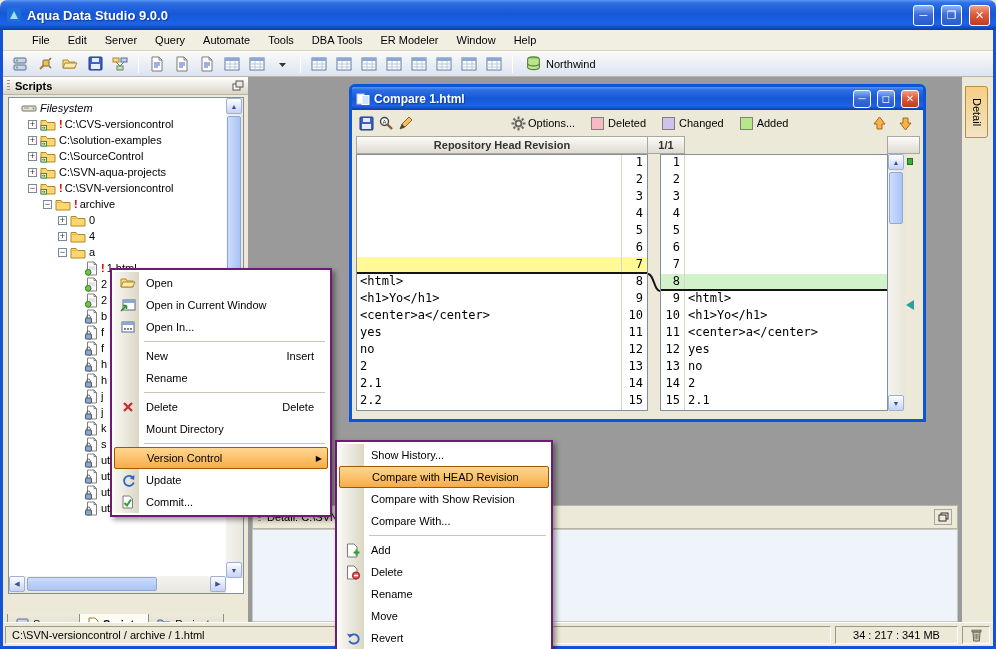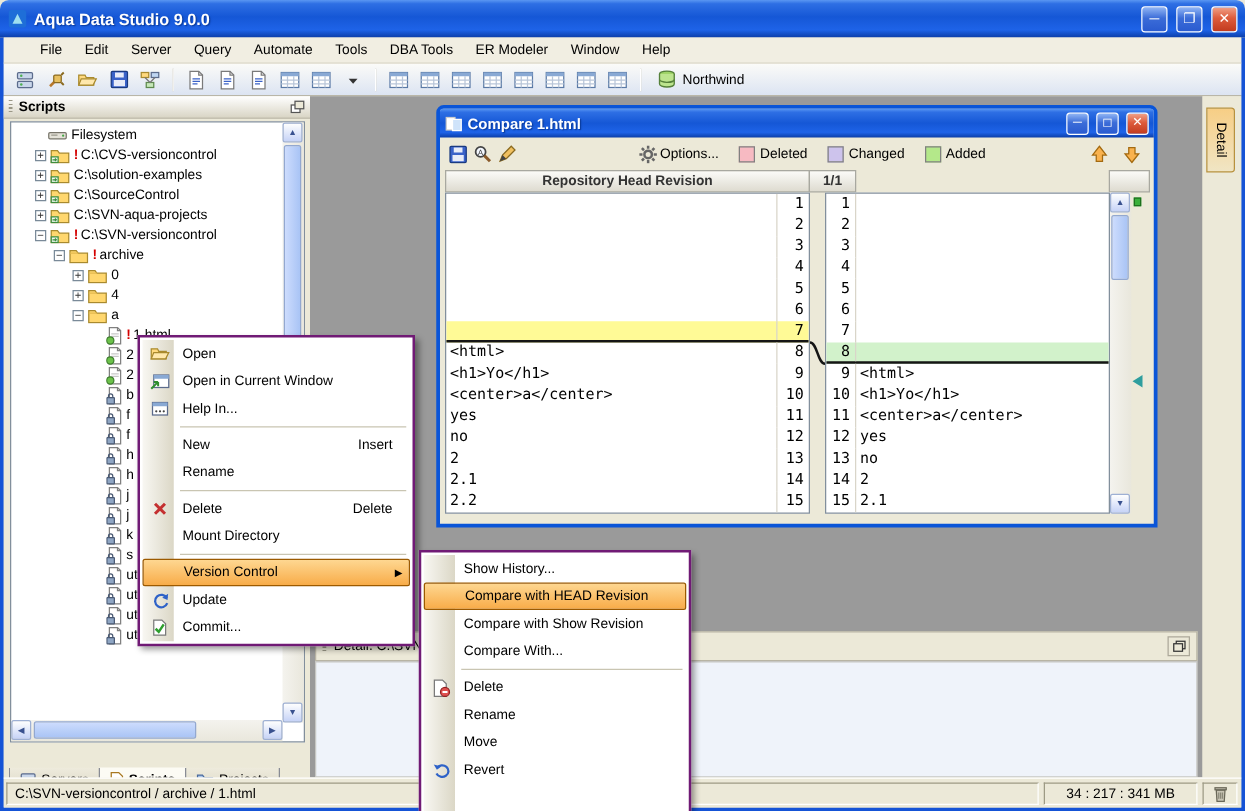--- a/index.html
+++ b/index.html
@@ -297,21 +297,21 @@
       <span id="sp-title">Scripts</span>
       <span class="ico" id="sp-undock">
           <svg width="12" height="11" viewBox="0 0 12 11">
             <rect x="1" y="4" width="7" height="6" fill="#FFF" stroke="#555"></rect>
             <rect x="4" y="1" width="7" height="6" fill="#ECE9D8" stroke="#555"></rect>
           </svg>
         </span>
     </div>
     <div id="tree-box">
       <div id="tree-rows">
-          <div class="tree-row" style="padding-left: 17px;">
+          <div class="tree-row" style="padding-left: 0; font-style: italic;">
             <span class="expander-spacer"></span>
             <span class="ico">
               <svg width="16" height="14" viewBox="0 0 16 14">
                 <rect x="1" y="5" width="14" height="5" rx="1" fill="#E4E2D8" stroke="#77756A"></rect>
                 <circle cx="12.5" cy="7.5" r="0.9" fill="#46A546"></circle>
                 <path d="M3 7 H8" stroke="#9A988C"></path>
               </svg>
             </span>
             <span>Filesystem</span>
           </div>
@@ -831,21 +831,21 @@
       <div class="mi">
         <span class="ico micon">
           <svg width="16" height="14" viewBox="0 0 16 14">
             <rect x="2" y="2" width="12" height="10" fill="#FFF" stroke="#5B6B8C"></rect>
             <rect x="2" y="2" width="12" height="3" fill="#89A9D4"></rect>
             <circle cx="5" cy="9" r="0.9" fill="#444"></circle>
             <circle cx="8" cy="9" r="0.9" fill="#444"></circle>
             <circle cx="11" cy="9" r="0.9" fill="#444"></circle>
           </svg>
         </span>
-        <span>Help In...</span>
+        <span>Open In...</span>
       </div>
       <div class="msep"></div>
       <div class="mi">
         <span>New</span>
         <span class="short">Insert</span>
       </div>
       <div class="mi">
         <span>Rename</span>
       </div>
       <div class="msep"></div>
@@ -894,20 +894,29 @@
       <div class="mi hl">
         <span>Compare with HEAD Revision</span>
       </div>
       <div class="mi">
         <span>Compare with Show Revision</span>
       </div>
       <div class="mi">
         <span>Compare With...</span>
       </div>
       <div class="msep"></div>
+      <div class="mi">
+        <span class="ico micon">
+          <svg width="15" height="15" viewBox="0 0 15 15">
+            <path d="M1.5 1 L8 1 L11 4 L11 14 L1.5 14 Z" fill="#FFF" stroke="#7A7A7A"></path>
+            <path d="M7.5 9.5 H13.5 M10.5 6.5 V12.5" stroke="#2E9E2E" stroke-width="2"></path>
+          </svg>
+        </span>
+        <span>Add</span>
+      </div>
       <div class="mi">
         <span class="ico micon">
           <svg width="15" height="15" viewBox="0 0 15 15">
             <path d="M1.5 1 L8 1 L11 4 L11 14 L1.5 14 Z" fill="#FFF" stroke="#7A7A7A"></path>
             <circle cx="10" cy="10.5" r="3.6" fill="#E05050" stroke="#902020"></circle>
             <path d="M8 10.5 H12" stroke="#FFF" stroke-width="1.6"></path>
           </svg>
         </span>
         <span>Delete</span>
       </div>

